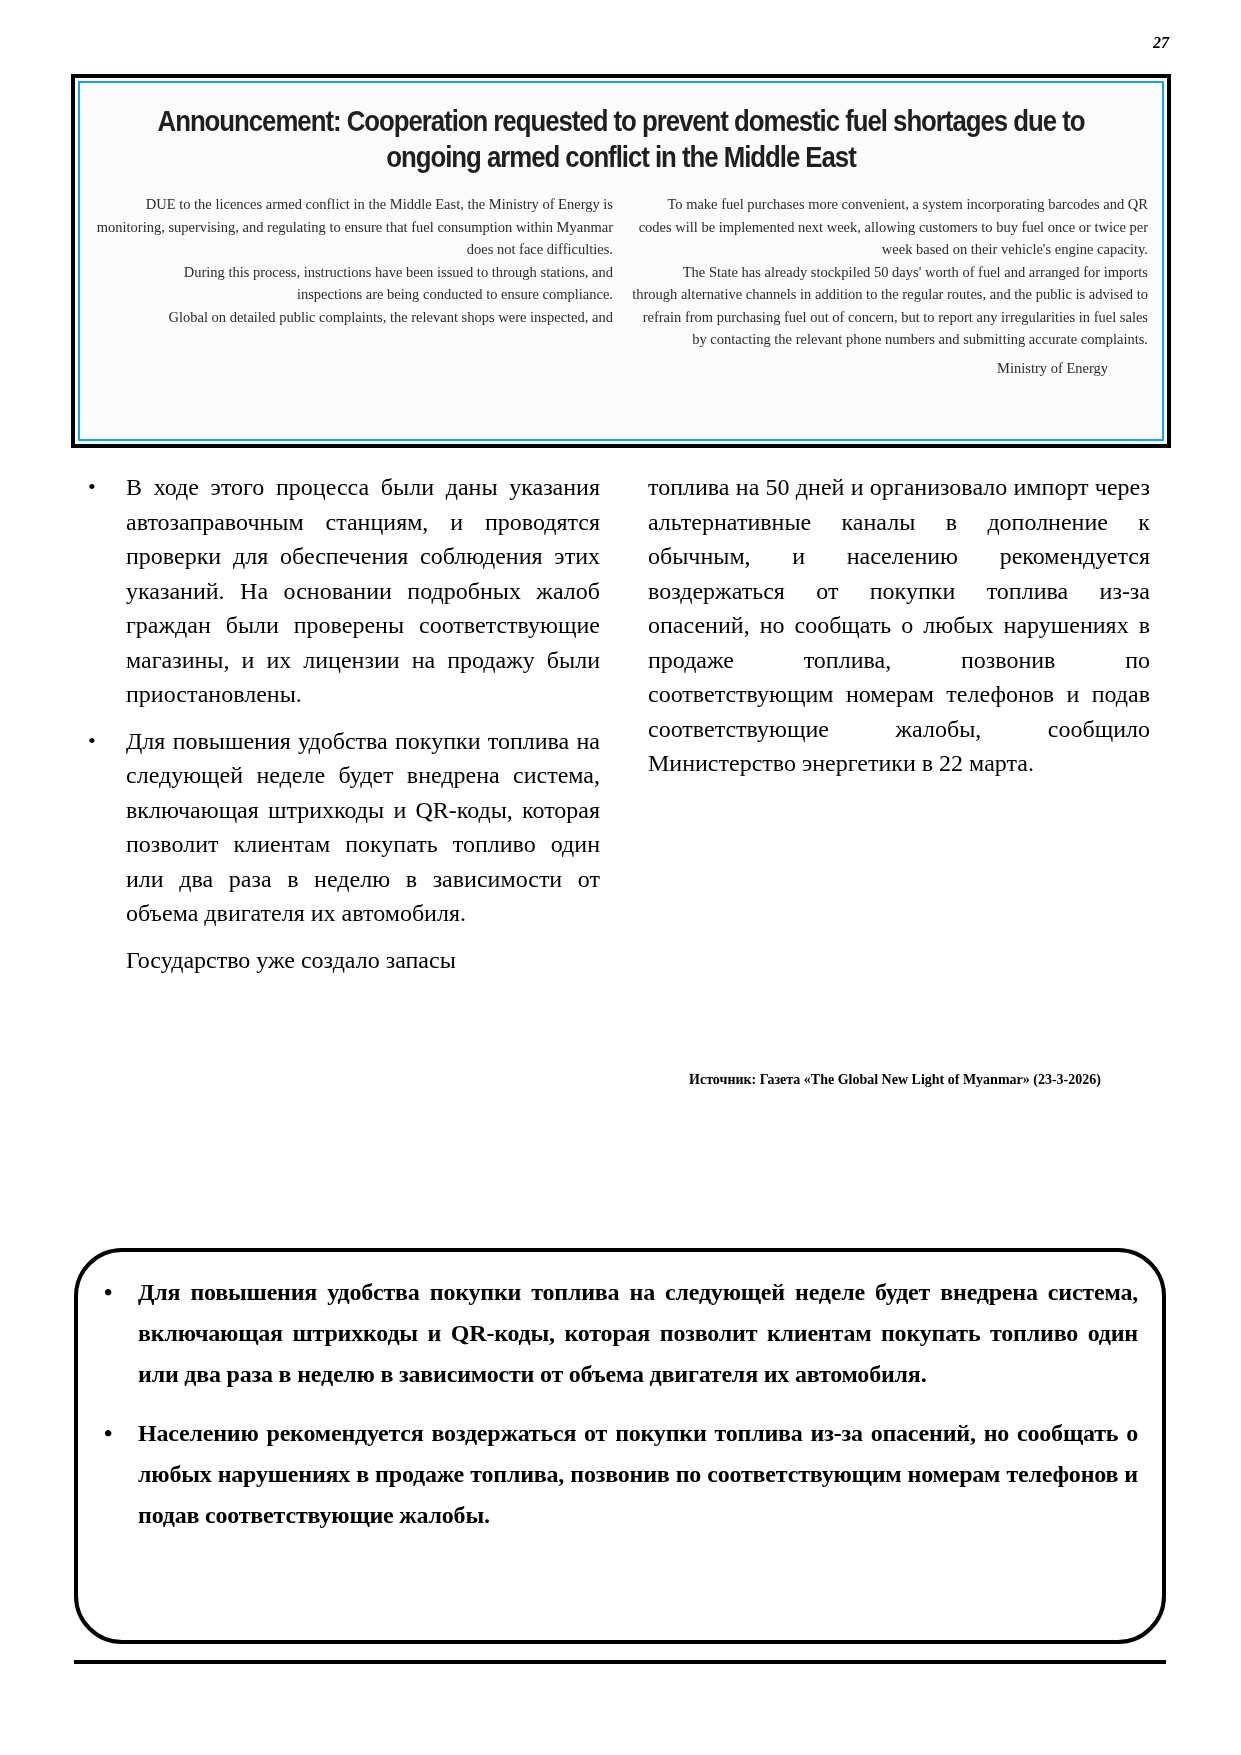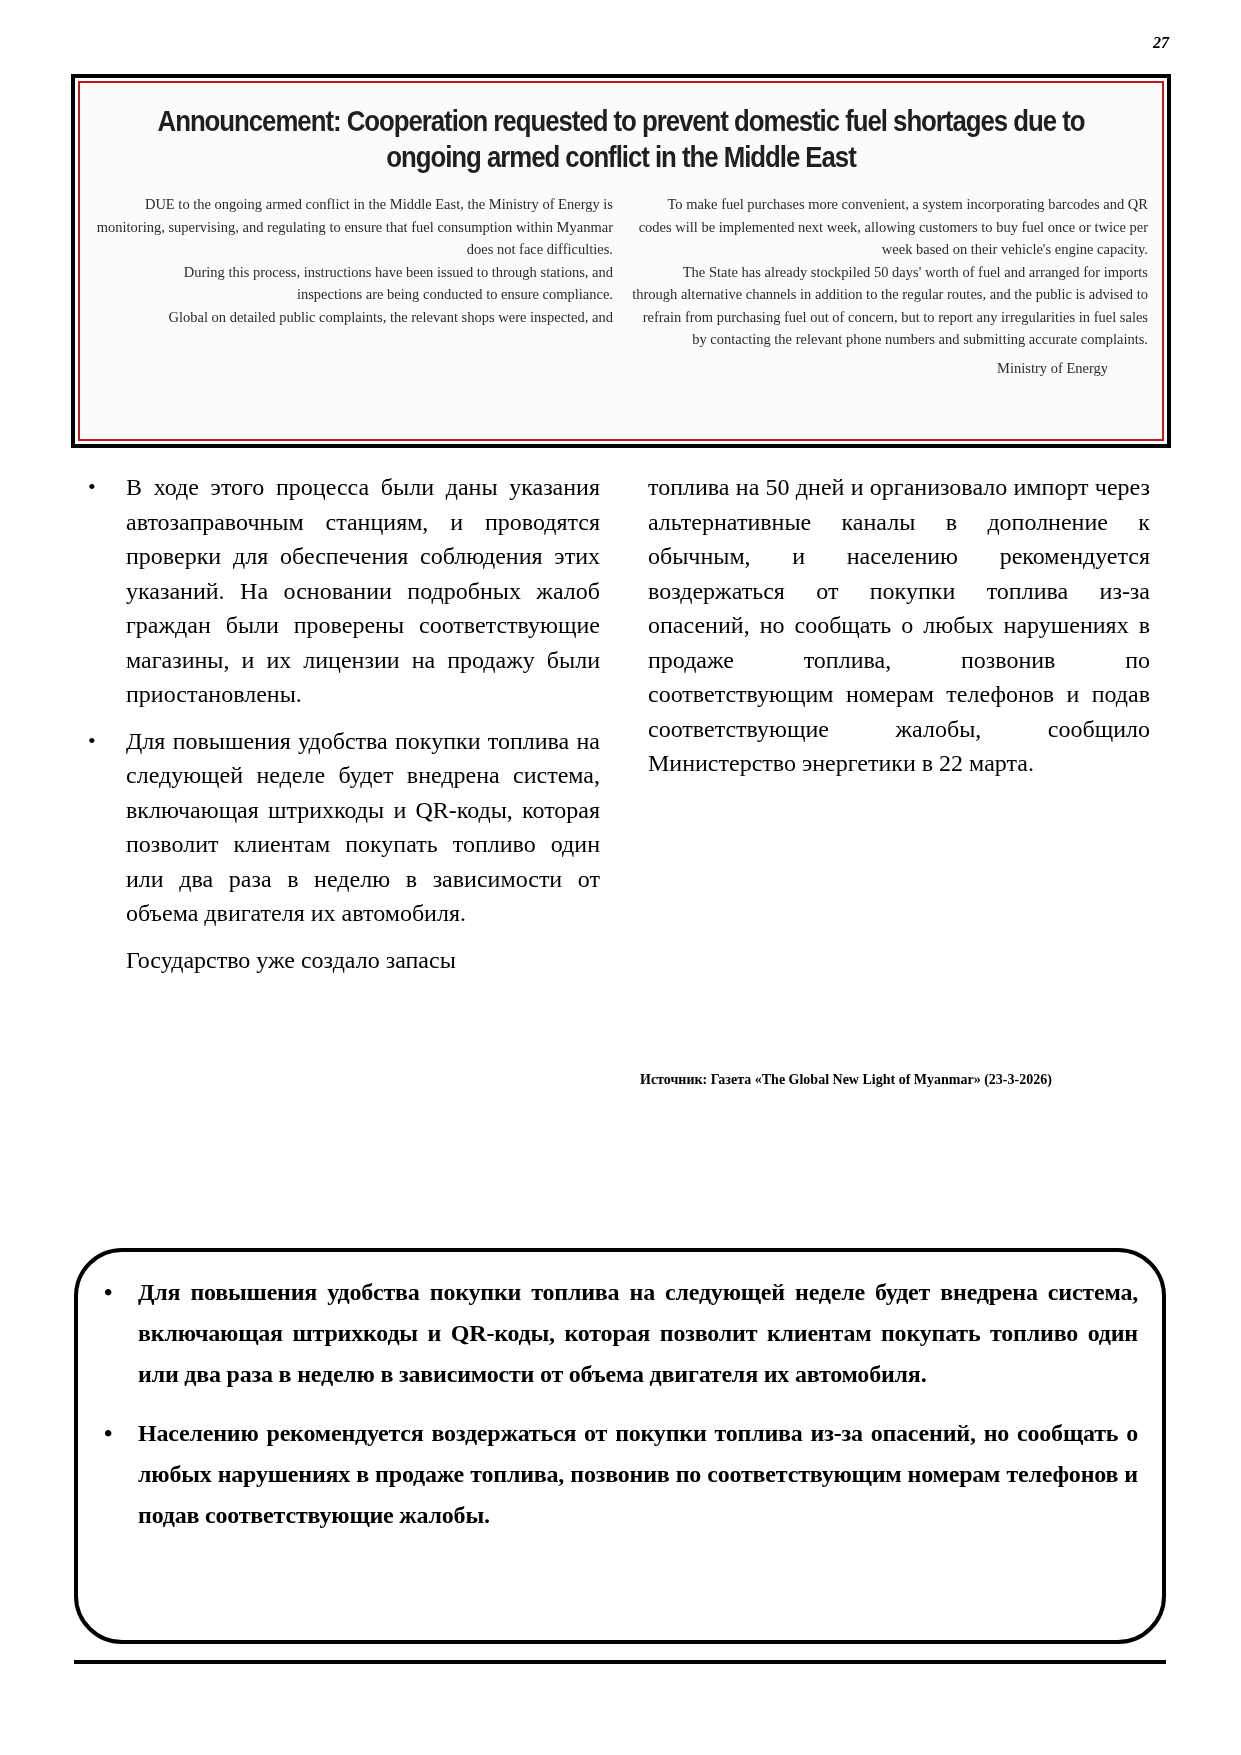--- a/index.html
+++ b/index.html
@@ -26,21 +26,21 @@
       left: 71px;
       top: 74px;
       width: 1100px;
       height: 374px;
       border: 4px solid #000;
       box-sizing: border-box;
       padding: 3px;
       background: #fff;
     }
     .clipping-inner {
-      border: 2px solid #b91c1c;
+      border: 2px solid #0ea5e9;
       height: 100%;
       box-sizing: border-box;
       background: #fbfbfb;
       padding: 20px 14px 8px 14px;
     }
     .clip-headline {
       font-family: "Liberation Sans Narrow", "Liberation Sans", sans-serif;
       font-weight: bold;
       font-size: 30px;
       line-height: 36px;
@@ -101,21 +101,21 @@
     .right-text {
       text-align: justify;
       margin: 0;
       padding-left: 8px;
     }
     .source {
       position: absolute;
       left: 0;
       top: 600px;
       width: 510px;
-      text-align: left;
+      text-align: center;
       font-weight: bold;
       font-size: 14px;
       line-height: 20px;
     }
 
     
     .highlight-box {
       position: absolute;
       left: 74px;
       top: 1248px;
@@ -155,21 +155,21 @@
 </head>
 <body>
 
 <div class="page-number">27</div>
 
 <div class="clipping">
   <div class="clipping-inner">
     <div class="clip-headline">Announcement: Cooperation requested to prevent domestic fuel shortages due to ongoing armed conflict in the Middle East</div>
     <div class="clip-cols">
       <div class="clip-col">
-        <p>DUE to the ongoing armed conflict in the Middle East, the Ministry of Energy is monitoring, supervising, and regulating to ensure that fuel consumption within Myanmar does not face difficulties.</p>
+        <p>DUE to the licences armed conflict in the Middle East, the Ministry of Energy is monitoring, supervising, and regulating to ensure that fuel consumption within Myanmar does not face difficulties.</p>
         <p class="indent">During this process, instructions have been issued to through stations, and inspections are being conducted to ensure compliance.</p>
         <p class="indent">Global on detailed public complaints, the relevant shops were inspected, and</p>
       </div>
       <div class="clip-col">
         <p class="indent">To make fuel purchases more convenient, a system incorporating barcodes and QR codes will be implemented next week, allowing customers to buy fuel once or twice per week based on their vehicle's engine capacity.</p>
         <p class="indent">The State has already stockpiled 50 days' worth of fuel and arranged for imports through alternative channels in addition to the regular routes, and the public is advised to refrain from purchasing fuel out of concern, but to report any irregularities in fuel sales by contacting the relevant phone numbers and submitting accurate complaints.</p>
         <p class="clip-sign">Ministry of Energy</p>
       </div>
     </div>
   </div>

